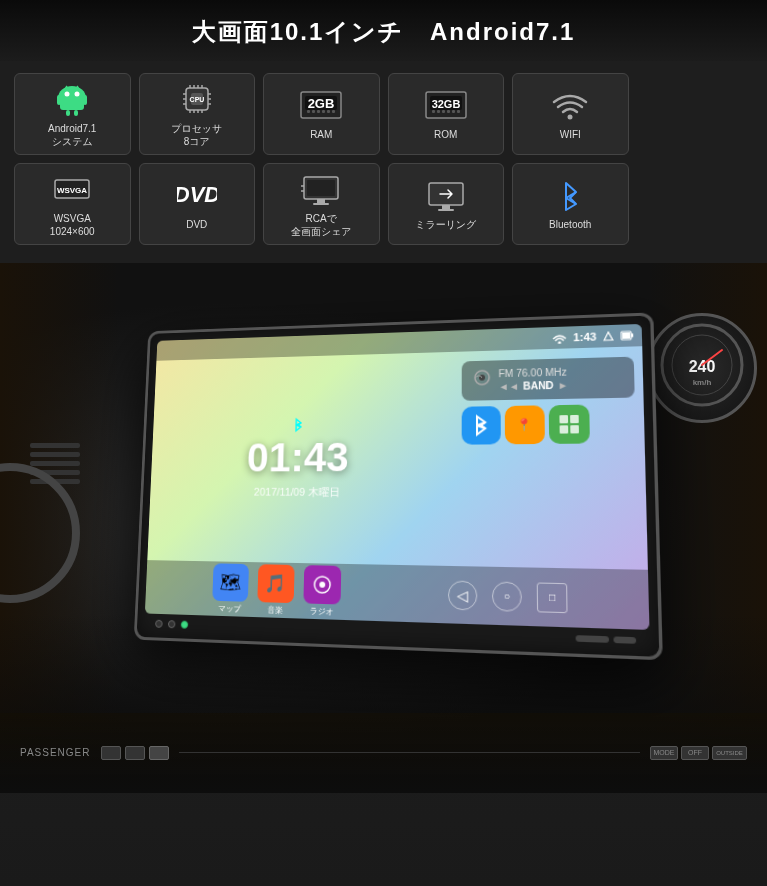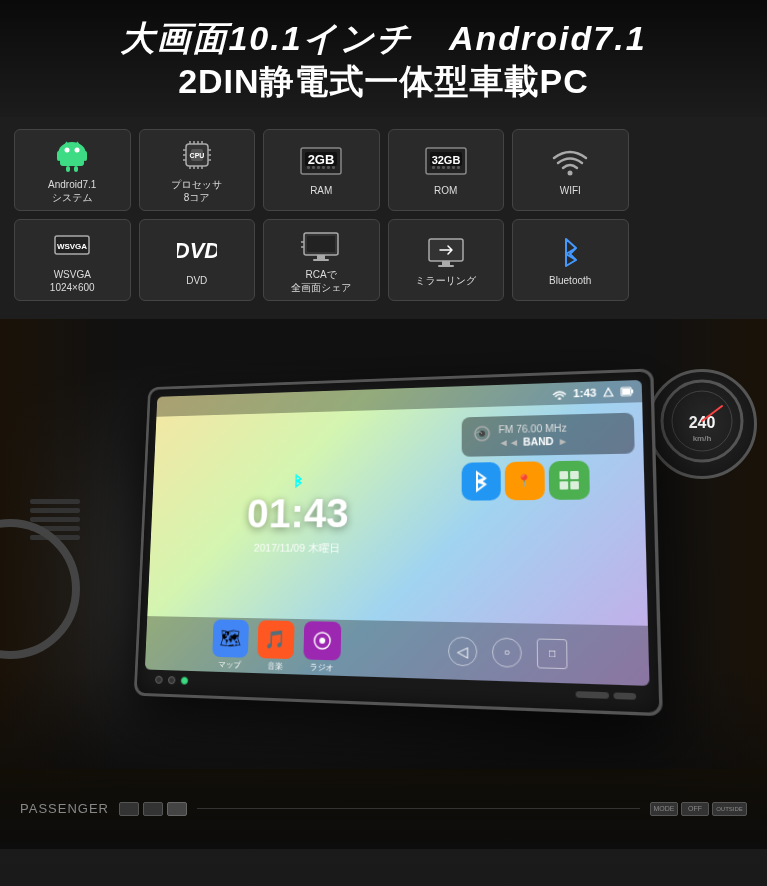--- a/index.html
+++ b/index.html
@@ -19,26 +19,25 @@
     }
 
     
     .header-section {
       background: linear-gradient(180deg, #0a0a0a 0%, #1c1c1c 100%);
       padding: 18px 20px 14px;
       text-align: center;
     }
 
     .title-line1 {
-      font-size: 34px;
+      font-size: 24px;
       font-weight: 900;
       color: #ffffff;
       letter-spacing: 2px;
       line-height: 1.2;
-      font-style: italic;
     }
 
     .title-line2 {
       font-size: 34px;
       font-weight: 900;
       color: #ffffff;
       letter-spacing: 1px;
       line-height: 1.3;
     }
 
@@ -259,21 +258,20 @@
       border-radius: 2px;
     }
   </style>
 </head>
 <body>
 
 <div class="page-wrapper">
 
   <div class="header-section">
     <div class="title-line1">大画面10.1インチ　Android7.1</div>
-    <div class="title-line2">2DIN静電式一体型車載PC</div>
   </div>
 
   <div class="features-section">
 
     <div class="features-grid">
 
       <div class="feature-item">
         <div class="feature-icon">
           <svg width="38" height="34" viewBox="0 0 38 34">
             <ellipse cx="19" cy="16" rx="14" ry="12" fill="#3ddc84"></ellipse>
@@ -568,21 +566,21 @@
               <div style="width:20px;height:6px;background:#444;border-radius:3px;"></div>
             </div>
           </div>
         </div>
       </div>
 
       <div style="position:absolute;left:-60px;top:200px;width:140px;height:140px;border:8px solid #444;border-radius:50%;background:transparent;"></div>
 
       <div style="position:absolute;bottom:0;left:0;right:0;height:80px;background:linear-gradient(0deg,#0d0d0d 0%,rgba(20,15,5,0.6) 100%);">
         <div style="display:flex;align-items:center;gap:10px;padding:15px 20px;height:100%;">
-          <div style="color:#888;font-size:13px;letter-spacing:1px;">PASSENGER</div>
+          <div style="color:#888;font-size:10px;letter-spacing:1px;">PASSENGER</div>
           <div style="display:flex;gap:4px;">
             <div style="width:20px;height:14px;background:#333;border-radius:2px;border:1px solid #555;"></div>
             <div style="width:20px;height:14px;background:#333;border-radius:2px;border:1px solid #555;"></div>
             <div style="width:20px;height:14px;background:#444;border-radius:2px;border:1px solid #666;"></div>
           </div>
           <div style="flex:1;height:1px;background:#333;"></div>
           <div style="display:flex;gap:3px;">
             <div style="width:28px;height:14px;background:#333;border-radius:2px;border:1px solid #555;font-size:7px;color:#888;display:flex;align-items:center;justify-content:center;">MODE</div>
             <div style="width:28px;height:14px;background:#333;border-radius:2px;border:1px solid #555;font-size:7px;color:#888;display:flex;align-items:center;justify-content:center;">OFF</div>
             <div style="width:35px;height:14px;background:#333;border-radius:2px;border:1px solid #555;font-size:6px;color:#888;display:flex;align-items:center;justify-content:center;">OUTSIDE</div>

